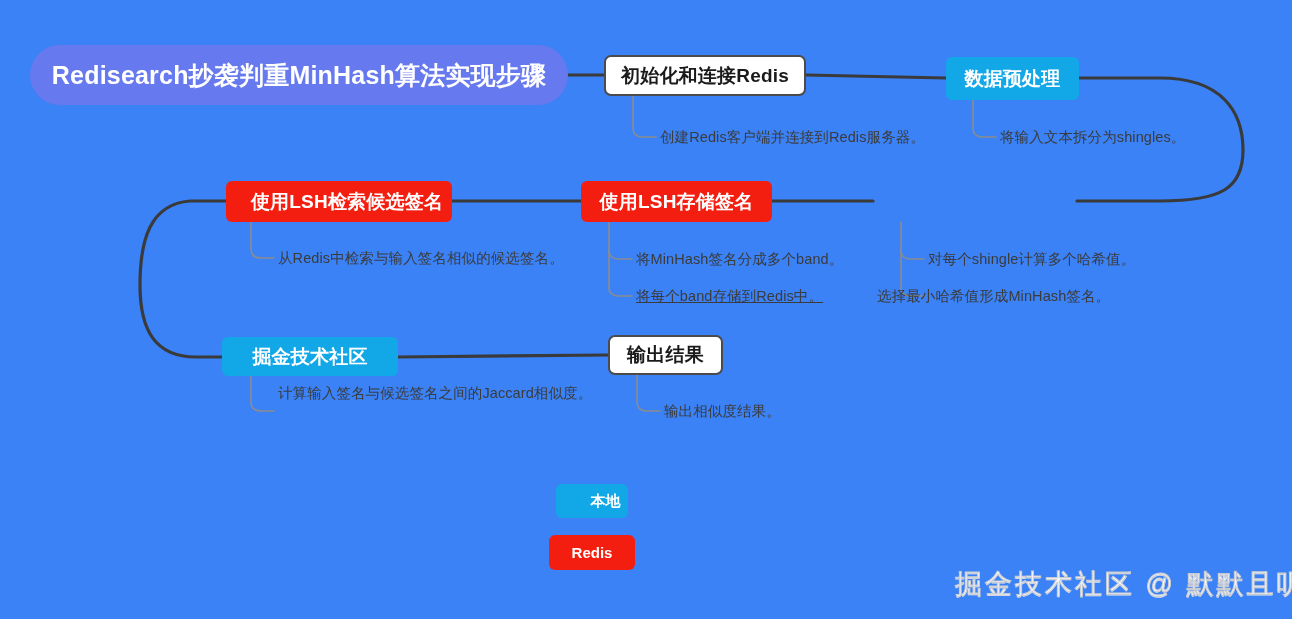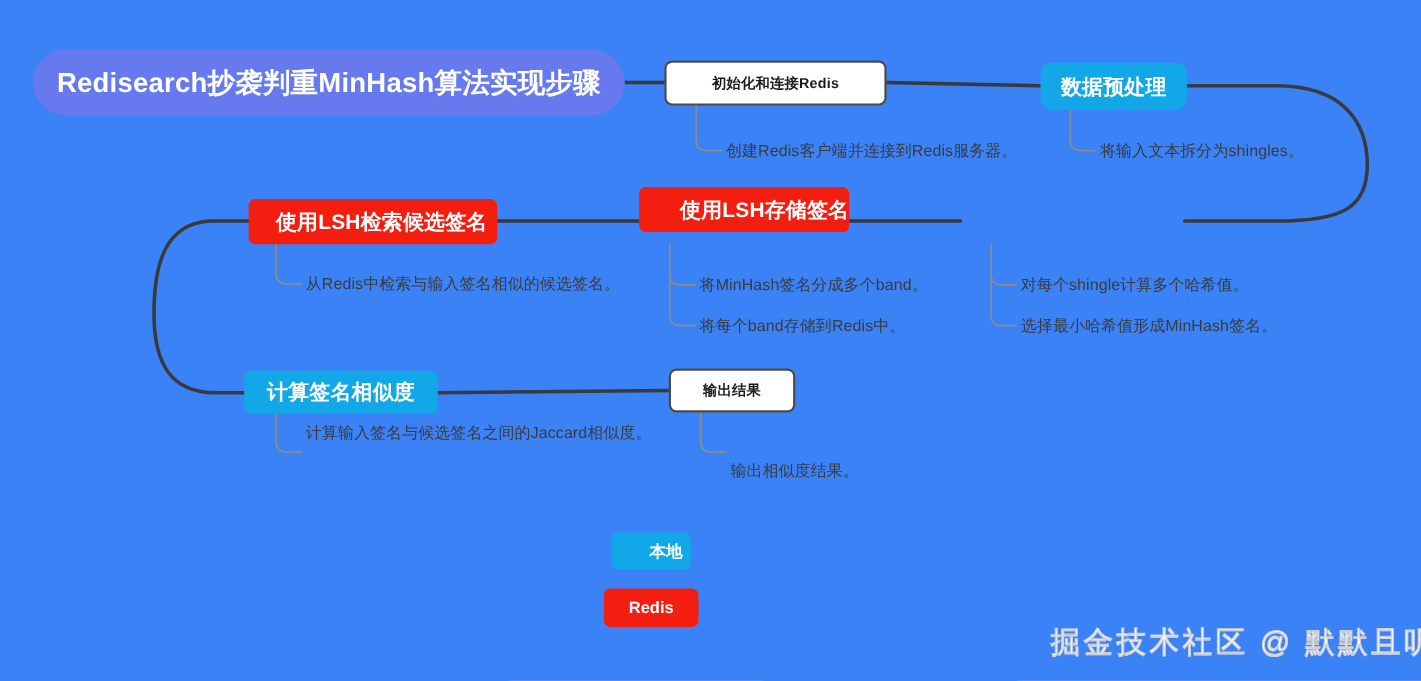--- a/index.html
+++ b/index.html
@@ -41,21 +41,21 @@
     color: #ffffff;
     font-weight: bold;
     font-size: 25px;
   }
   .node-plain {
     border-radius: 7px;
     background: #ffffff;
     border: 2.2px solid #4b4b4b;
     color: #1a1a1a;
     font-weight: bold;
-    font-size: 13px;
+    font-size: 19px;
   }
   .node-cyan {
     border-radius: 6px;
     background: #12a8e8;
     color: #ffffff;
     font-weight: bold;
     font-size: 19px;
   }
   .node-red {
     border-radius: 6px;
@@ -140,58 +140,58 @@
   </svg>
 
   <div class="node node-root" style="left:30px; top:45px; width:538px; height:60px;">
     <span>Redisearch抄袭判重MinHash算法实现步骤</span>
   </div>
 
   <div class="node node-plain" style="left:604px; top:55px; width:202px; height:41px;">
     <span>初始化和连接Redis</span>
   </div>
 
-  <div class="node node-cyan" style="left:946px; top:57px; width:133px; height:43px;border-radius:10px;">
+  <div class="node node-cyan" style="left:946px; top:57px; width:133px; height:43px;">
     <span>数据预处理</span>
   </div>
 
 
-  <div class="node node-red" style="left:581px; top:170px; width:191px; height:41px;justify-content:flex-end;">
+  <div class="node node-red" style="left:581px; top:181px; width:191px; height:41px;">
     <span>使用LSH存储签名</span>
   </div>
 
   <div class="node node-red" style="left:226px; top:181px; width:226px; height:41px;padding-left:16px;">
     <span>使用LSH检索候选签名</span>
   </div>
 
   <div class="node node-cyan" style="left:222px; top:337px; width:176px; height:39px;">
-    <span>计算签名相似度</span>
+    <span>掘金技术社区</span>
   </div>
 
   <div class="node node-plain" style="left:608px; top:335px; width:115px; height:40px;">
     <span>输出结果</span>
   </div>
 
   <div class="note" style="left:660px; top:128px;">创建Redis客户端并连接到Redis服务器。</div>
 
   <div class="note" style="left:1000px; top:128px;">将输入文本拆分为shingles。</div>
 
   <div class="note" style="left:928px; top:250px;">对每个shingle计算多个哈希值。</div>
 
-  <div class="note" style="left:928px; top:287px;">选择最小哈希值形成MinHash签名。</div>
+  <div class="note" style="left:877px; top:287px;">选择最小哈希值形成MinHash签名。</div>
 
   <div class="note" style="left:636px; top:250px;">将MinHash签名分成多个band。</div>
 
-  <div class="note" style="left:636px; top:287px;">将每个band存储到Redis中。</div>
+  <div class="note" style="left:636px; top:287px;text-decoration:underline;">将每个band存储到Redis中。</div>
 
   <div class="note" style="left:278px; top:249px;">从Redis中检索与输入签名相似的候选签名。</div>
 
   <div class="note" style="left:278px; top:384px;">计算输入签名与候选签名之间的Jaccard相似度。</div>
 
-  <div class="note" style="left:664px; top:419px;">输出相似度结果。</div>
+  <div class="note" style="left:664px; top:402px;">输出相似度结果。</div>
 
   <div class="legend-chip legend-local" style="left:556px; top:484px; width:72px; height:34px;">
     <span>本地</span>
   </div>
 
   <div class="legend-chip legend-redis" style="left:549px; top:535px; width:86px; height:35px;">
     <span>Redis</span>
   </div>
 
   <div class="watermark" style="left:955px; top:566px;">掘金技术社区 @ 默默且听风</div>

